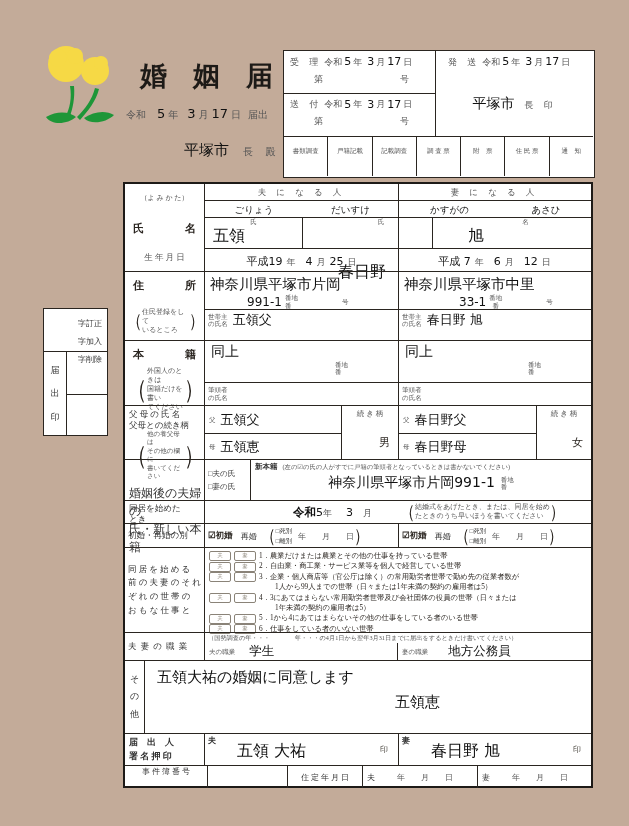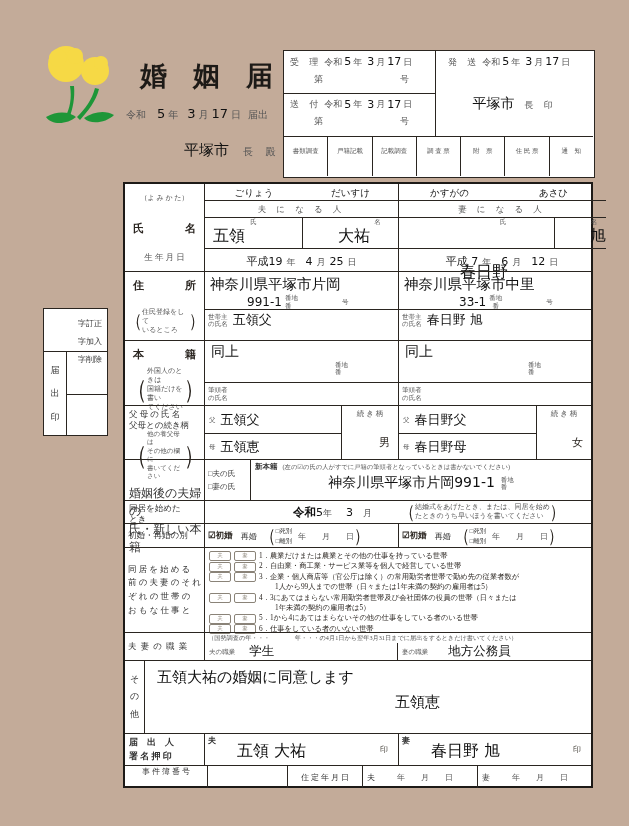--- a/index.html
+++ b/index.html
@@ -159,39 +159,35 @@
       <div class="abs print" style="top:37px;left:8px;right:8px;display:flex;justify-content:space-between;font-size:11px;font-weight:bold;">
         <span>氏</span>
         <span>名</span>
       </div>
       <div class="abs print gray" style="top:68px;left:0;right:0;text-align:center;font-size:8.5px;">生 年 月 日</div>
     </div>
     <div class="content">
       <div class="vline" style="left:193px;"></div>
 
       <div style="height:17px;border-bottom:1px solid #2a2520;display:flex;box-sizing:border-box;">
+        <div class="print gray" style="width:193px;text-align:center;font-size:8.5px;letter-spacing:4px;padding-top:3px;">夫 に な る 人</div>
+        <div class="print gray" style="flex:1;text-align:center;font-size:8.5px;letter-spacing:4px;padding-top:3px;">妻 に な る 人</div>
+      </div>
+
+      <div style="height:17px;border-bottom:1px solid #2a2520;display:flex;box-sizing:border-box;">
         <div class="hand" style="width:98px;text-align:center;font-size:9.5px;padding-top:3px;">ごりょう</div>
         <div class="hand" style="width:95px;text-align:center;font-size:9.5px;padding-top:3px;">だいすけ</div>
         <div class="hand" style="width:103px;text-align:center;font-size:9.5px;padding-top:3px;">かすがの</div>
         <div class="hand" style="flex:1;text-align:center;font-size:9.5px;padding-top:3px;">あさひ</div>
       </div>
 
-      <div style="height:17px;border-bottom:1px solid #2a2520;display:flex;box-sizing:border-box;">
-        <div class="print gray" style="width:193px;text-align:center;font-size:8.5px;letter-spacing:4px;padding-top:3px;">夫 に な る 人</div>
-        <div class="print gray" style="flex:1;text-align:center;font-size:8.5px;letter-spacing:4px;padding-top:3px;">妻 に な る 人</div>
-      </div>
-
       <div style="height:31px;border-bottom:1px solid #2a2520;display:flex;box-sizing:border-box;gap:27px;">
         <div style="width:98px;border-right:1px solid #2a2520;box-sizing:border-box;position:relative;">
           <div class="print cellsub" style="position:absolute;top:0;left:0;right:0;text-align:center;">氏</div>
           <div class="hand" style="padding:8px 0 0 8px;font-size:16px;">五領</div>
-        </div>
-        <div style="width:95px;box-sizing:border-box;position:relative;">
-          <div class="print cellsub" style="position:absolute;top:0;left:0;right:0;text-align:center;">名</div>
-          <div class="hand" style="padding:8px 0 0 8px;font-size:16px;">大祐</div>
         </div>
         <div style="width:103px;border-right:1px solid #2a2520;box-sizing:border-box;position:relative;">
           <div class="print cellsub" style="position:absolute;top:0;left:0;right:0;text-align:center;">氏</div>
           <div class="hand" style="padding:8px 0 0 8px;font-size:16px;margin-top:36px;">春日野</div>
         </div>
         <div style="flex:1;position:relative;">
           <div class="print cellsub" style="position:absolute;top:0;left:0;right:0;text-align:center;">名</div>
           <div class="hand" style="padding:8px 0 0 8px;font-size:16px;">旭</div>
         </div>
       </div>

